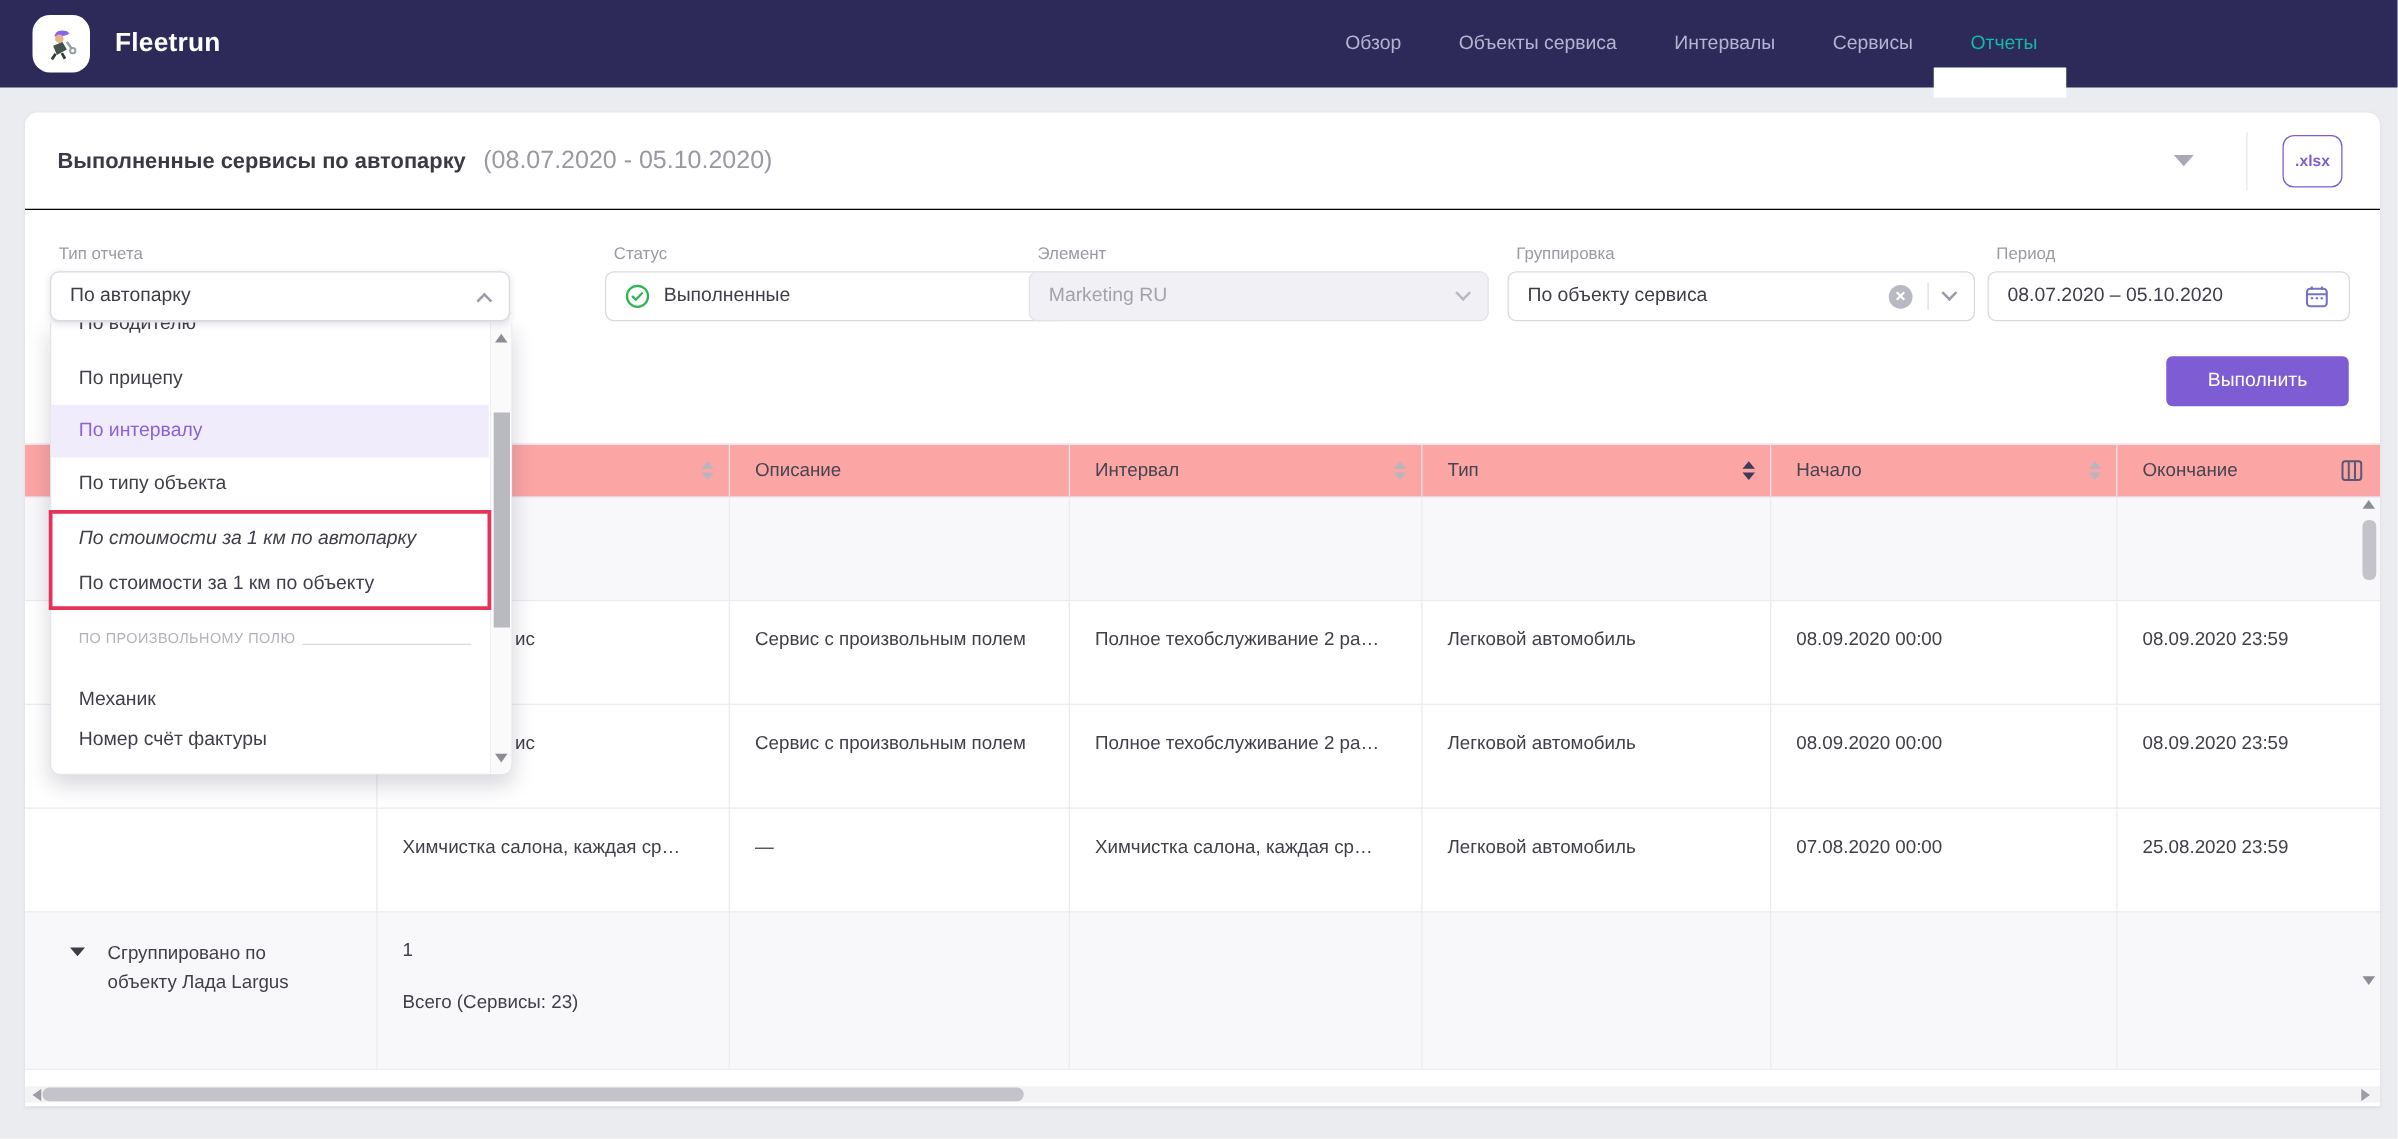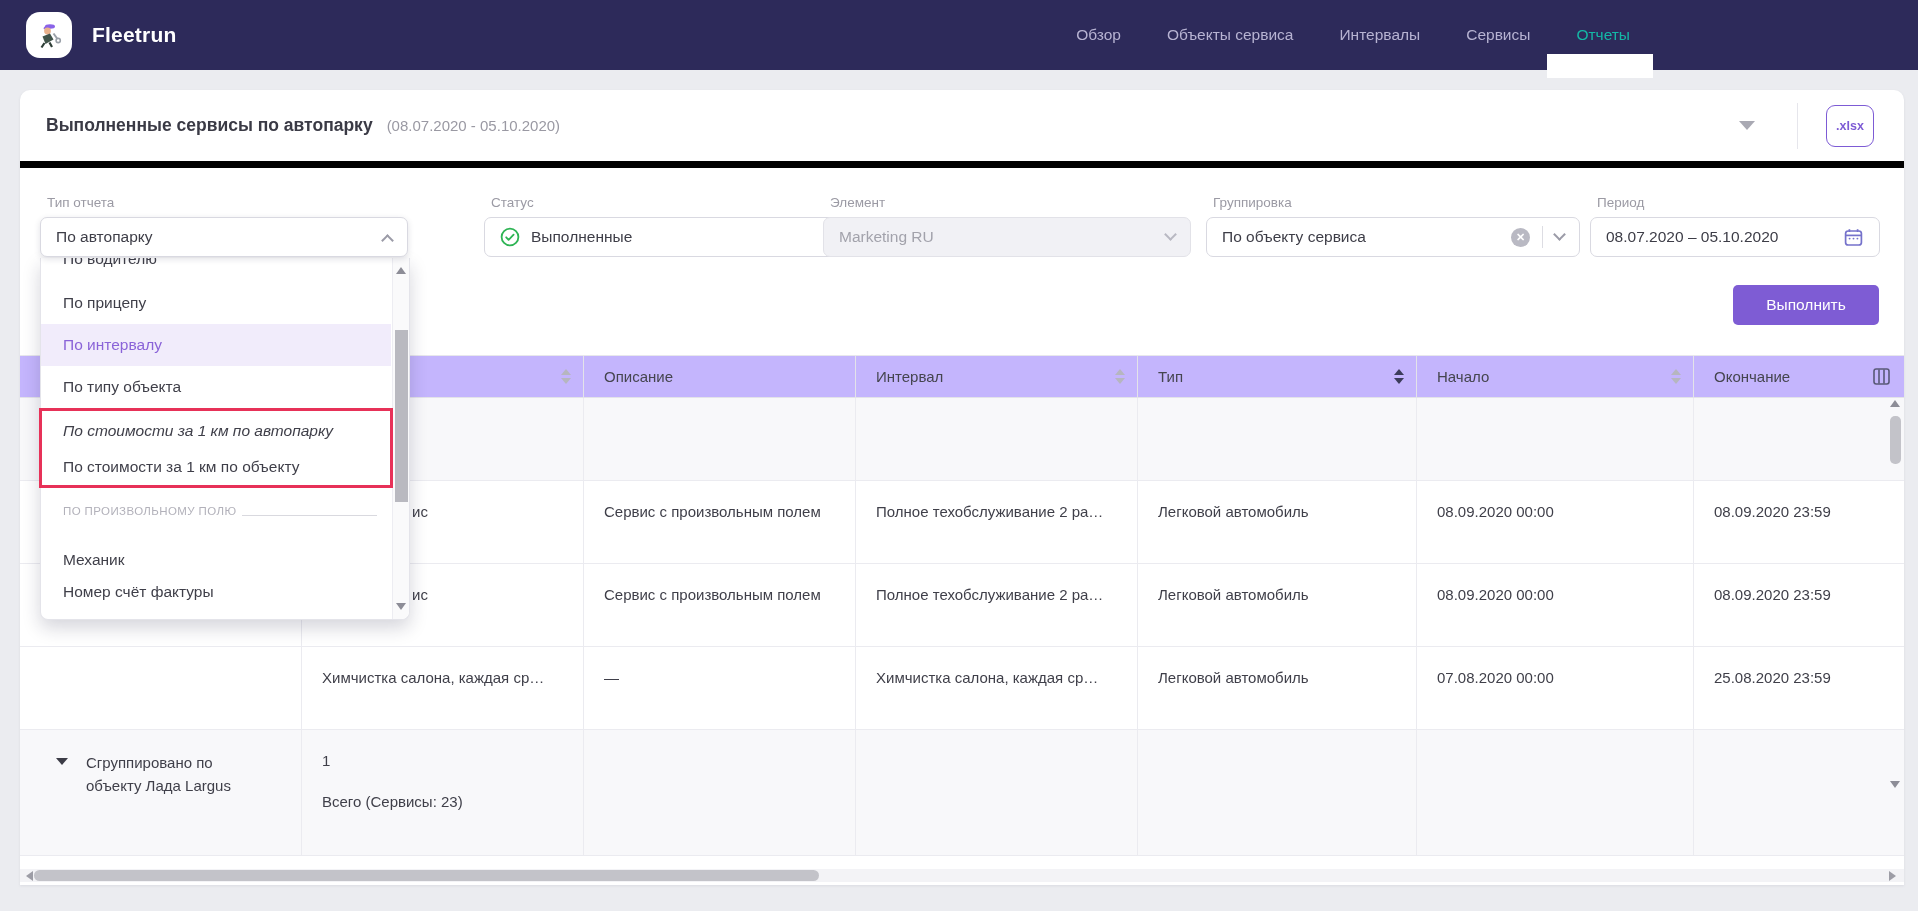--- a/index.html
+++ b/index.html
@@ -18,23 +18,23 @@
   .logo{width:46px;height:46px;background:#fff;border-radius:14px;display:flex;align-items:center;justify-content:center;flex:0 0 auto;}
   .brand{color:#fff;font-size:21px;font-weight:bold;margin-left:20px;letter-spacing:.2px;}
   .nav{position:absolute;right:288px;top:0;height:70px;display:flex;align-items:center;gap:46px;}
   .nav-item{color:#b7b3d2;font-size:15.5px;cursor:pointer;white-space:nowrap;}
   .nav-item.active{color:#14b8a6;}
   .tab-indicator{position:absolute;left:1547px;top:54px;width:106px;height:24px;background:#fff;z-index:3;}
   
   .card{position:absolute;left:20px;top:90px;width:1884px;height:795px;background:#fff;
     border-radius:10px 10px 0 0;box-shadow:0 1px 3px rgba(40,40,70,.08);}
   
-  .title-row{position:relative;height:78px;border-bottom:7px solid #000000;display:flex;align-items:center;padding:0 26px;}
+  .title-row{position:relative;height:78px;border-bottom:1px solid #000000;display:flex;align-items:center;padding:0 26px;}
   .report-title{font-size:17.5px;font-weight:bold;color:#3a3a45;}
-  .report-range{font-size:15px;color:#9a99a3;margin-left:14px;}
+  .report-range{font-size:20px;color:#9a99a3;margin-left:14px;}
   .title-right{margin-left:auto;display:flex;align-items:center;}
   .caret-down{width:0;height:0;border-left:8px solid transparent;border-right:8px solid transparent;
     border-top:9px solid #a9a9b3;margin-right:42px;cursor:pointer;}
   .title-divider{width:1px;height:46px;background:#e6e6ec;}
   .xlsx-btn{margin-left:28px;margin-right:4px;width:48px;height:42px;border:1.5px solid var(--accent);
     border-radius:9px;background:#fff;color:var(--accent);font-weight:bold;font-size:12.5px;
     display:flex;align-items:center;justify-content:center;cursor:pointer;font-family:inherit;}
   
   .filters{position:absolute;top:78px;left:0;right:0;height:160px;}
   .filter{position:absolute;top:27px;}
@@ -56,21 +56,21 @@
   .f-element{left:803px;width:368px;}
   .f-grouping{left:1186px;width:374px;}
   .f-period{left:1570px;width:290px;}
   .f-report-type .select{z-index:31;position:relative;}
   
   .run-btn{position:absolute;top:195px;right:25px;width:146px;height:40px;background:#7e5cd4;color:#fff;
     border:none;border-radius:5px;font-size:15.5px;font-weight:500;cursor:pointer;font-family:inherit;}
   
   .table{position:absolute;top:265px;left:0;width:1884px;}
   .trow{display:grid;grid-template-columns:282px 282px 272px 282px 279px 277px 210px;}
-  .thead{height:43px;background:#c4b5fd;border-top:1px solid #e7e7ec;border-bottom:1px solid #e3e3e9;}
+  .thead{height:43px;background:#fca5a5;border-top:1px solid #e7e7ec;border-bottom:1px solid #e3e3e9;}
   .th{display:flex;align-items:center;padding:0 12px 0 20px;font-size:15px;color:#45454f;border-right:1px solid #e3e3e9;overflow:hidden;}
   .th:last-child{border-right:none;}
   .sort{margin-left:auto;display:flex;flex-direction:column;gap:3px;cursor:pointer;flex:0 0 auto;}
   .sort i{display:block;width:0;height:0;border-left:5px solid transparent;border-right:5px solid transparent;}
   .sort .u{border-bottom:6px solid #b6b6bf;}
   .sort .d{border-top:6px solid #b6b6bf;}
   .sort.dark .u{border-bottom-color:#3c3c5a;}
   .sort.dark .d{border-top-color:#3c3c5a;}
   .col-ic{margin-left:auto;cursor:pointer;display:flex;flex:0 0 auto;}
   .td{padding:22px 14px 0 20px;font-size:15px;color:#3f3f49;border-right:1px solid #ebebf0;

